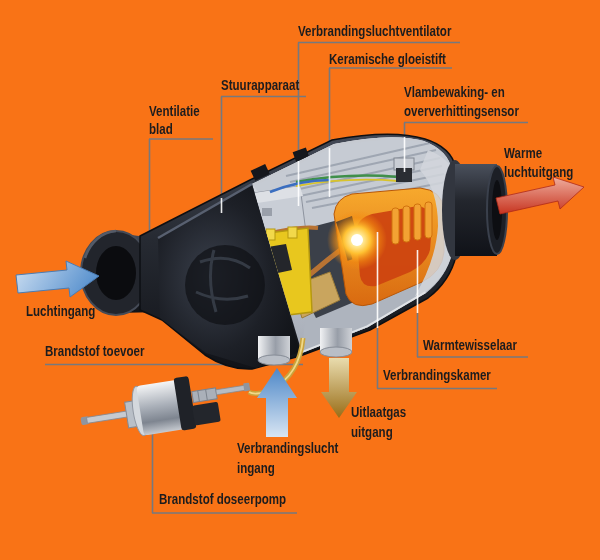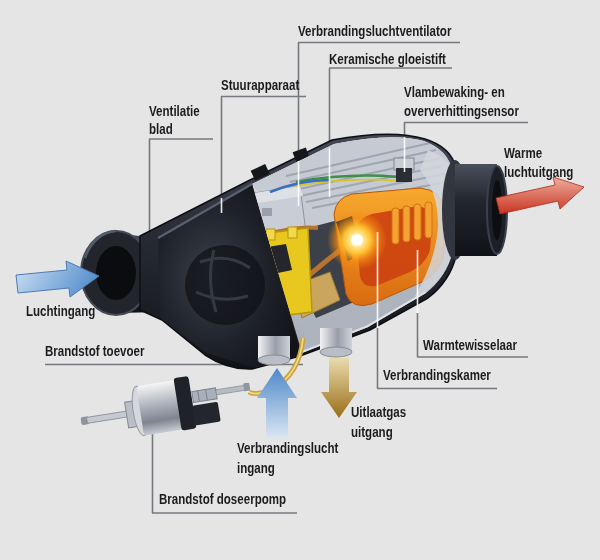--- a/index.html
+++ b/index.html
@@ -1,16 +1,16 @@
 <!DOCTYPE html>
 <html><head>
 <meta charset="utf-8">
 <style>
   html,body{margin:0;padding:0;background:#fff;}
-  .stage{position:relative;width:600px;height:560px;background:#e5e5e5;overflow:hidden;
+  .stage{position:relative;width:600px;height:560px;background:#f97316;overflow:hidden;
          font-family:"Liberation Sans",sans-serif;}
   .art{position:absolute;left:0;top:0;}
   .lbl{position:absolute;font-family:"Liberation Sans",sans-serif;font-weight:bold;
        font-size:15px;line-height:16px;color:#1c1c1e;white-space:nowrap;
        transform:scaleX(0.77);transform-origin:0 0;}
 </style>
 </head>
 <body>
 
 <div class="stage">

